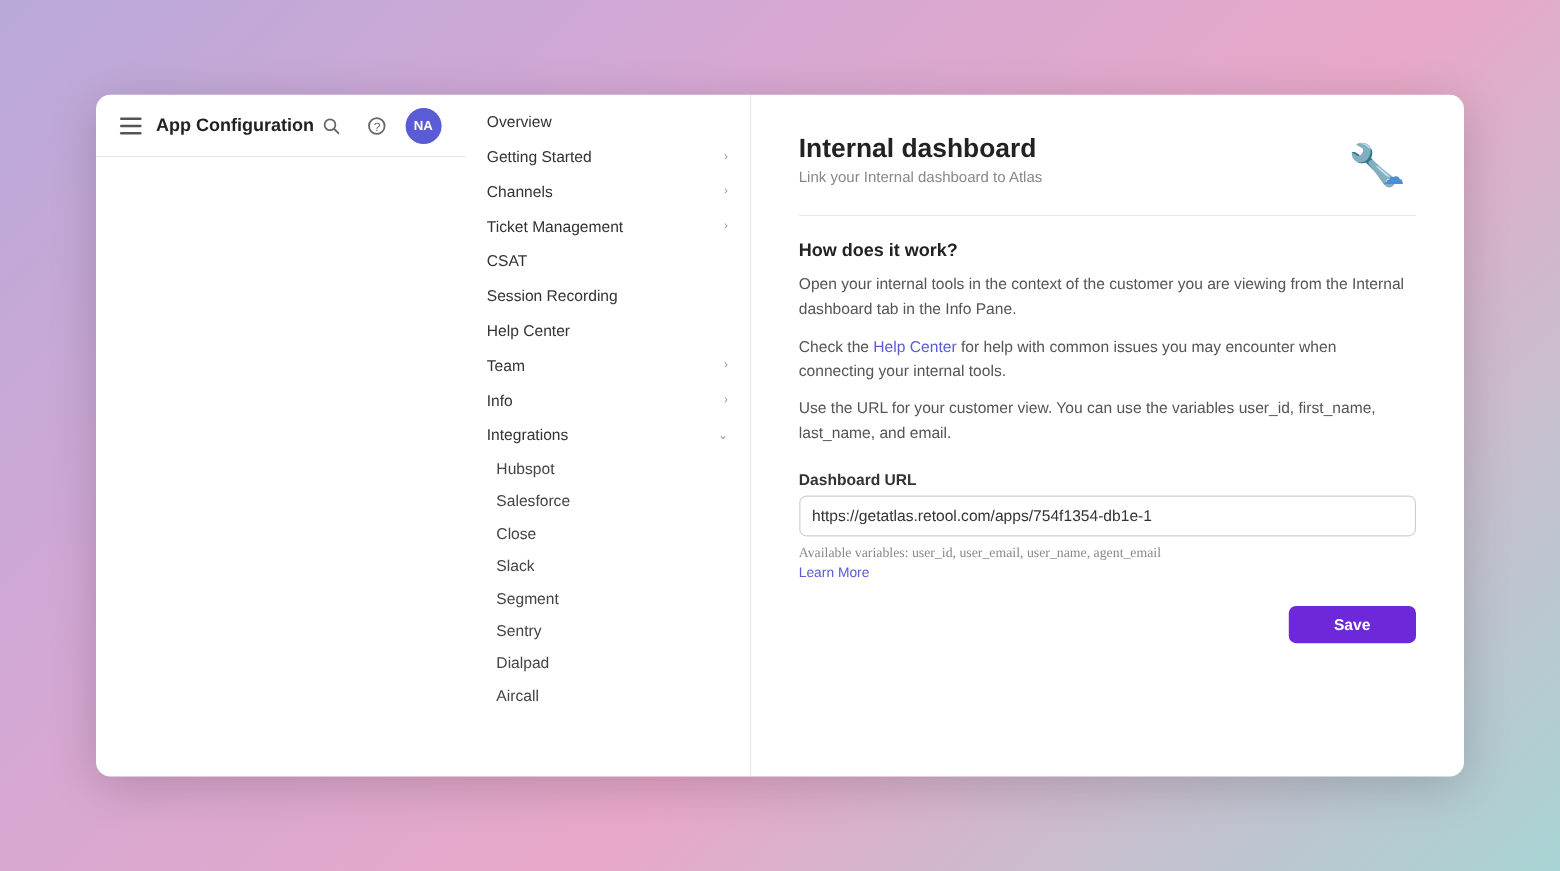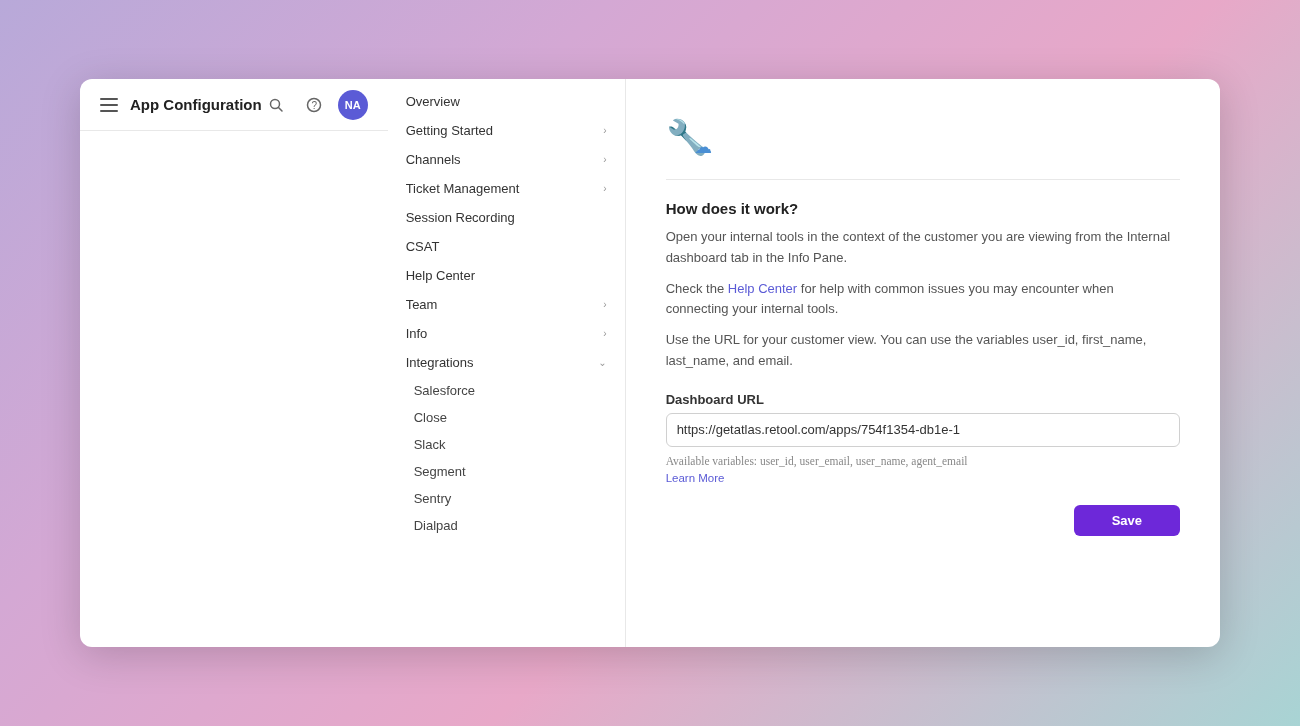--- a/index.html
+++ b/index.html
@@ -264,68 +264,78 @@
       </div>
       <div class="sidebar-item">
         <span>Channels</span>
         <span class="chevron">›</span>
       </div>
       <div class="sidebar-item">
         <span>Ticket Management</span>
         <span class="chevron">›</span>
       </div>
       <div class="sidebar-item">
+        <span>CSAT</span>
+      </div>
+      <div class="sidebar-item">
         <span>Session Recording</span>
-      </div>
-      <div class="sidebar-item">
-        <span>CSAT</span>
       </div>
       <div class="sidebar-item">
         <span>Help Center</span>
       </div>
       <div class="sidebar-item">
         <span>Team</span>
         <span class="chevron">›</span>
       </div>
       <div class="sidebar-item">
         <span>Info</span>
         <span class="chevron">›</span>
       </div>
       <div class="sidebar-item">
         <span>Integrations</span>
         <span class="chevron">⌄</span>
       </div>
 
       <div class="sidebar-sub-item">
+        <span>Hubspot</span>
+      </div>
+      <div class="sidebar-sub-item">
         <span>Salesforce</span>
       </div>
       <div class="sidebar-sub-item">
         <span>Close</span>
       </div>
       <div class="sidebar-sub-item">
         <span>Slack</span>
       </div>
       <div class="sidebar-sub-item">
         <span>Segment</span>
       </div>
       <div class="sidebar-sub-item">
         <span>Sentry</span>
       </div>
       <div class="sidebar-sub-item">
         <span>Dialpad</span>
       </div>
       <div class="sidebar-sub-item">
+        <span>Aircall</span>
+      </div>
+      <div class="sidebar-sub-item">
         
       </div>
 
     </div>
 
     <div class="main">
 
       <div class="page-header">
+        <div>
+          <div class="page-title">Internal dashboard</div>
+          <div class="page-subtitle">Link your Internal dashboard to Atlas</div>
+        </div>
         <div class="icon-area">
           <svg width="56" height="48" viewBox="0 0 56 48">
 
             <text x="0" y="38" font-size="34">🔧</text>
 
             <text x="28" y="42" font-size="18" fill="#4a8fd4">☁</text>
           </svg>
         </div>
       </div>
 

